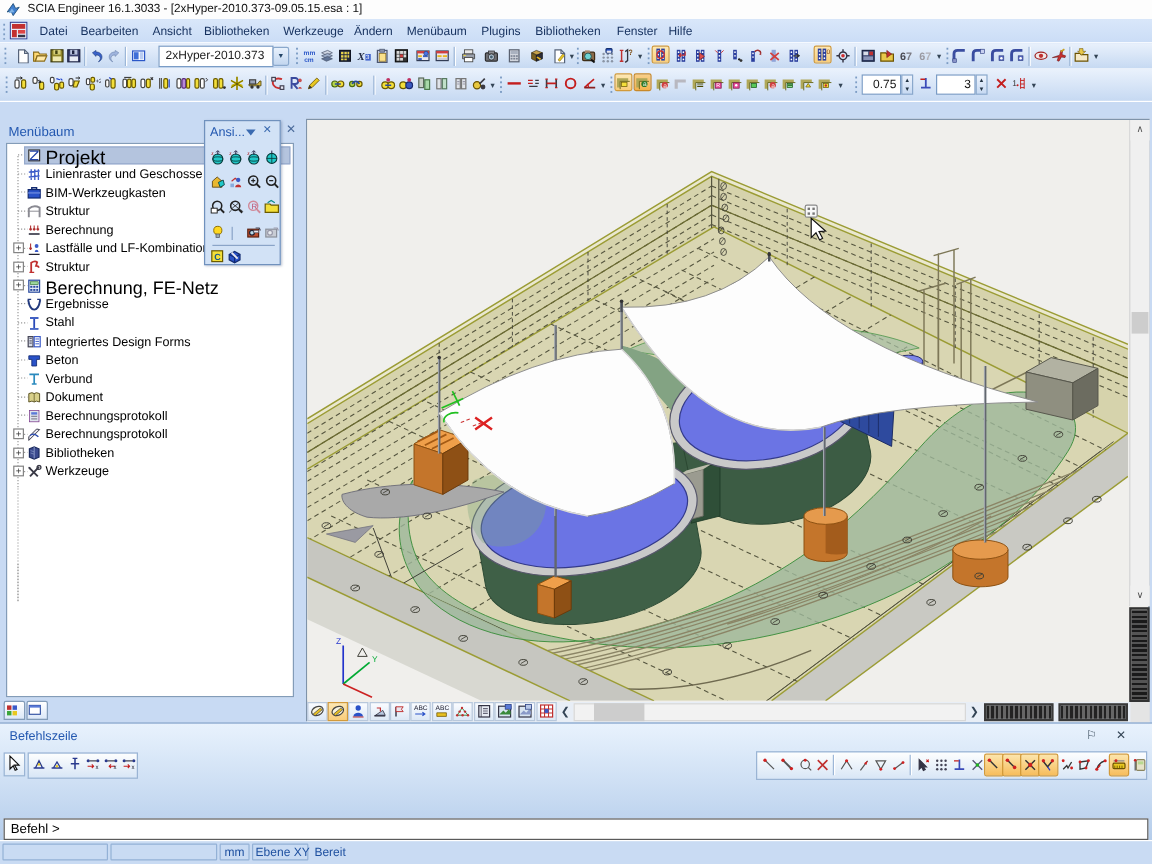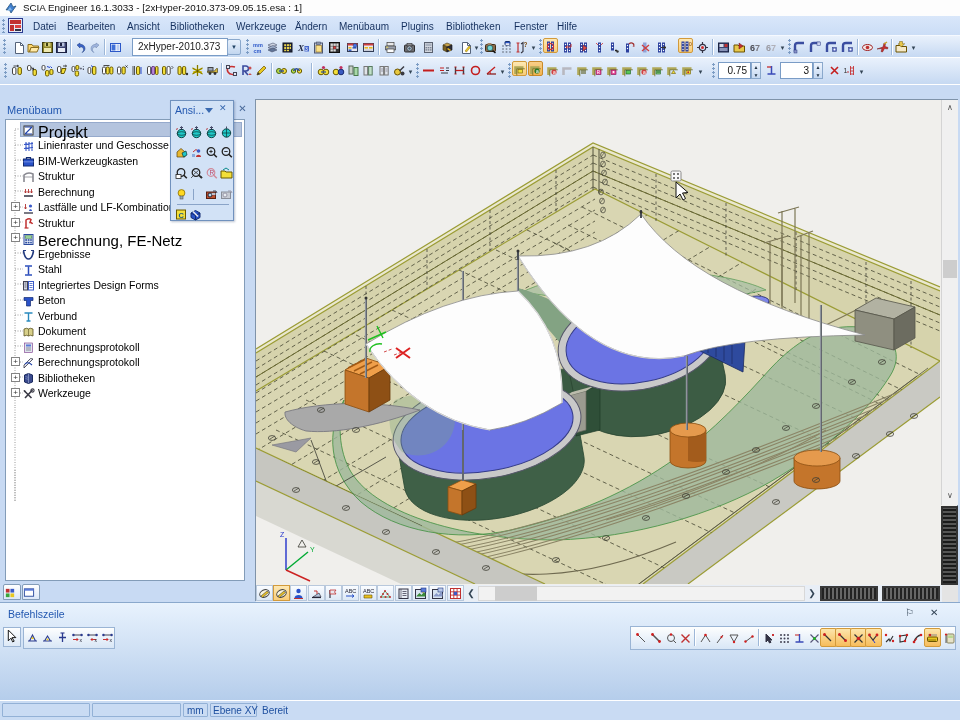--- a/index.html
+++ b/index.html
@@ -1380,20 +1380,21 @@
         <circle cx="4" cy="3" r="1.2" fill="#d02020"></circle>
       </svg></div>
 <div class="a" style="left:944px;top:28px;width:13px;height:13px"><svg width="13" height="13" viewBox="0 0 13 13">
         <rect x="3" y="2" width="7" height="9" rx="1" fill="#e6e2c8" stroke="#8a8560"></rect>
         <rect x="4.2" y="3.5" width="4.6" height="2.5" fill="#b8d890"></rect>
         <path d="M2 2v9" stroke="#555"></path>
         <circle cx="2" cy="2.5" r="1.1" fill="#d02020"></circle>
       </svg></div>
 <div class="sep" style="left:694px;top:26px;height:17px"></div>
 <div class="sep" style="left:758px;top:26px;height:17px"></div>
+<div class="a" style="left:3px;top:79px;width:954px;height:18px;background:#fff;border:1px solid #5a5a5a;font-size:11px;color:#000;padding:2px 0 0 5px">Befehl &gt;</div>
 </div>
 <div class="a" style="left:0;top:700px;width:960px;height:20px;background:#c9dbf3;border-top:1px solid #fff">
 <div class="a" style="left:2px;top:2px;width:88px;height:14px;border:1px solid #93b1d6;border-radius:1px"></div>
 <div class="a" style="left:92px;top:2px;width:89px;height:14px;border:1px solid #93b1d6;border-radius:1px"></div>
 <div class="a" style="left:183px;top:2px;width:25px;height:14px;border:1px solid #93b1d6;border-radius:1px"></div>
 <div class="a" style="left:210px;top:2px;width:47px;height:14px;border:1px solid #93b1d6;border-radius:1px"></div>
 <span class="a" style="left:187px;top:4px;font-size:10px;color:#1d4f9f">mm</span>
 <span class="a" style="left:213px;top:4px;font-size:10px;color:#1d4f9f">Ebene XY</span>
 <span class="a" style="left:262px;top:4px;font-size:10px;color:#1d4f9f">Bereit</span>
 </div>

